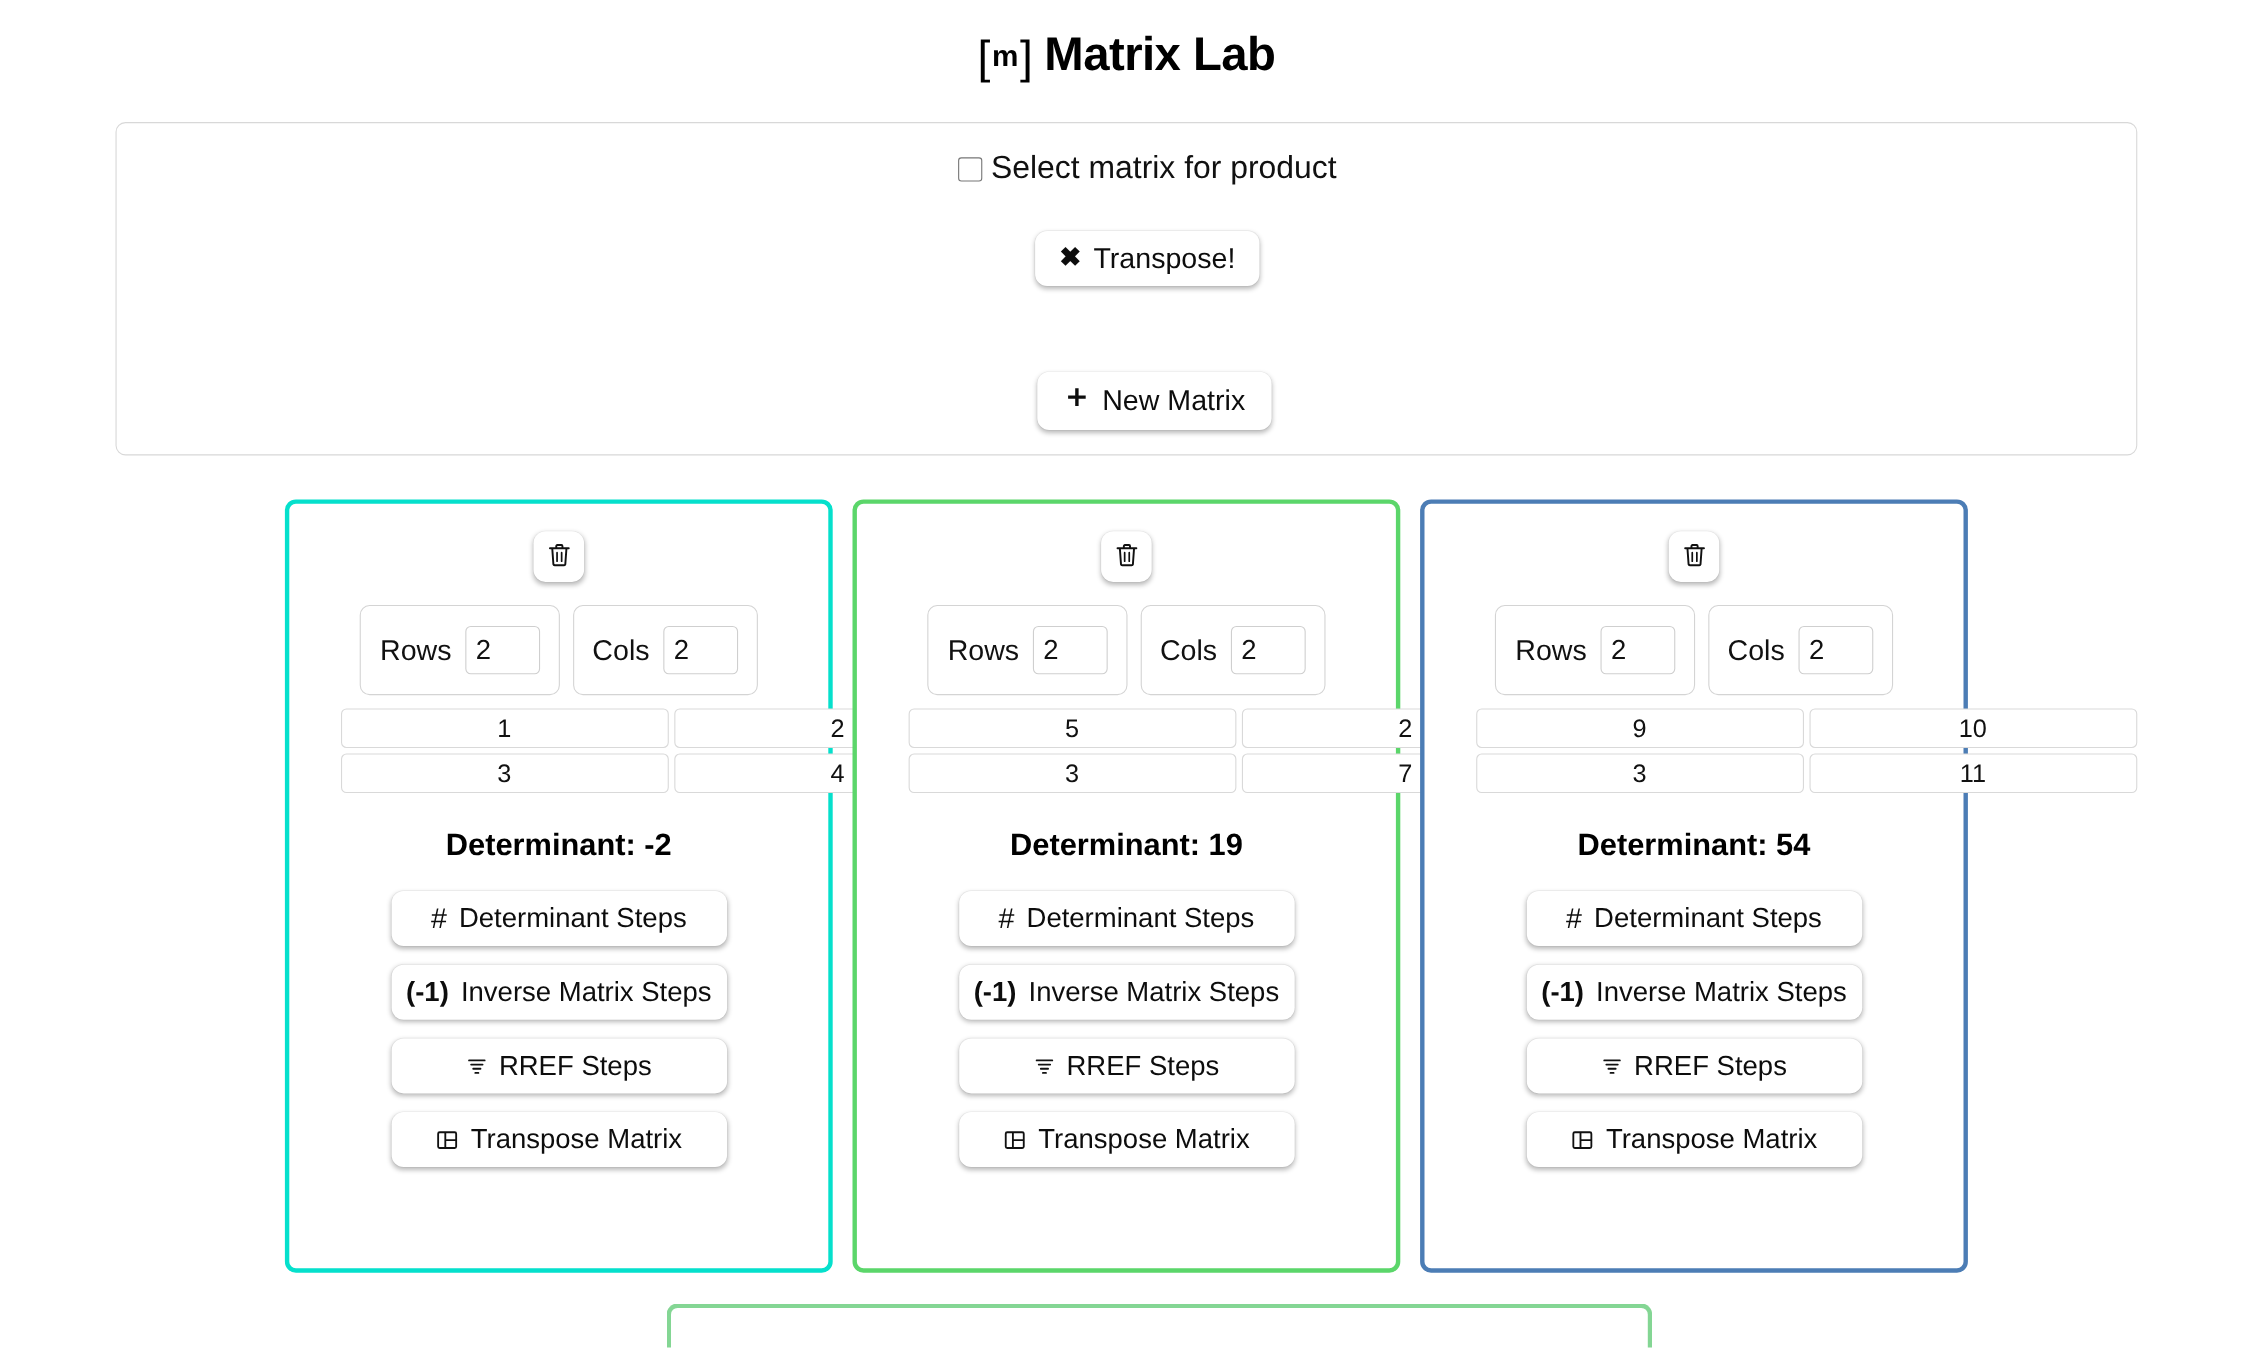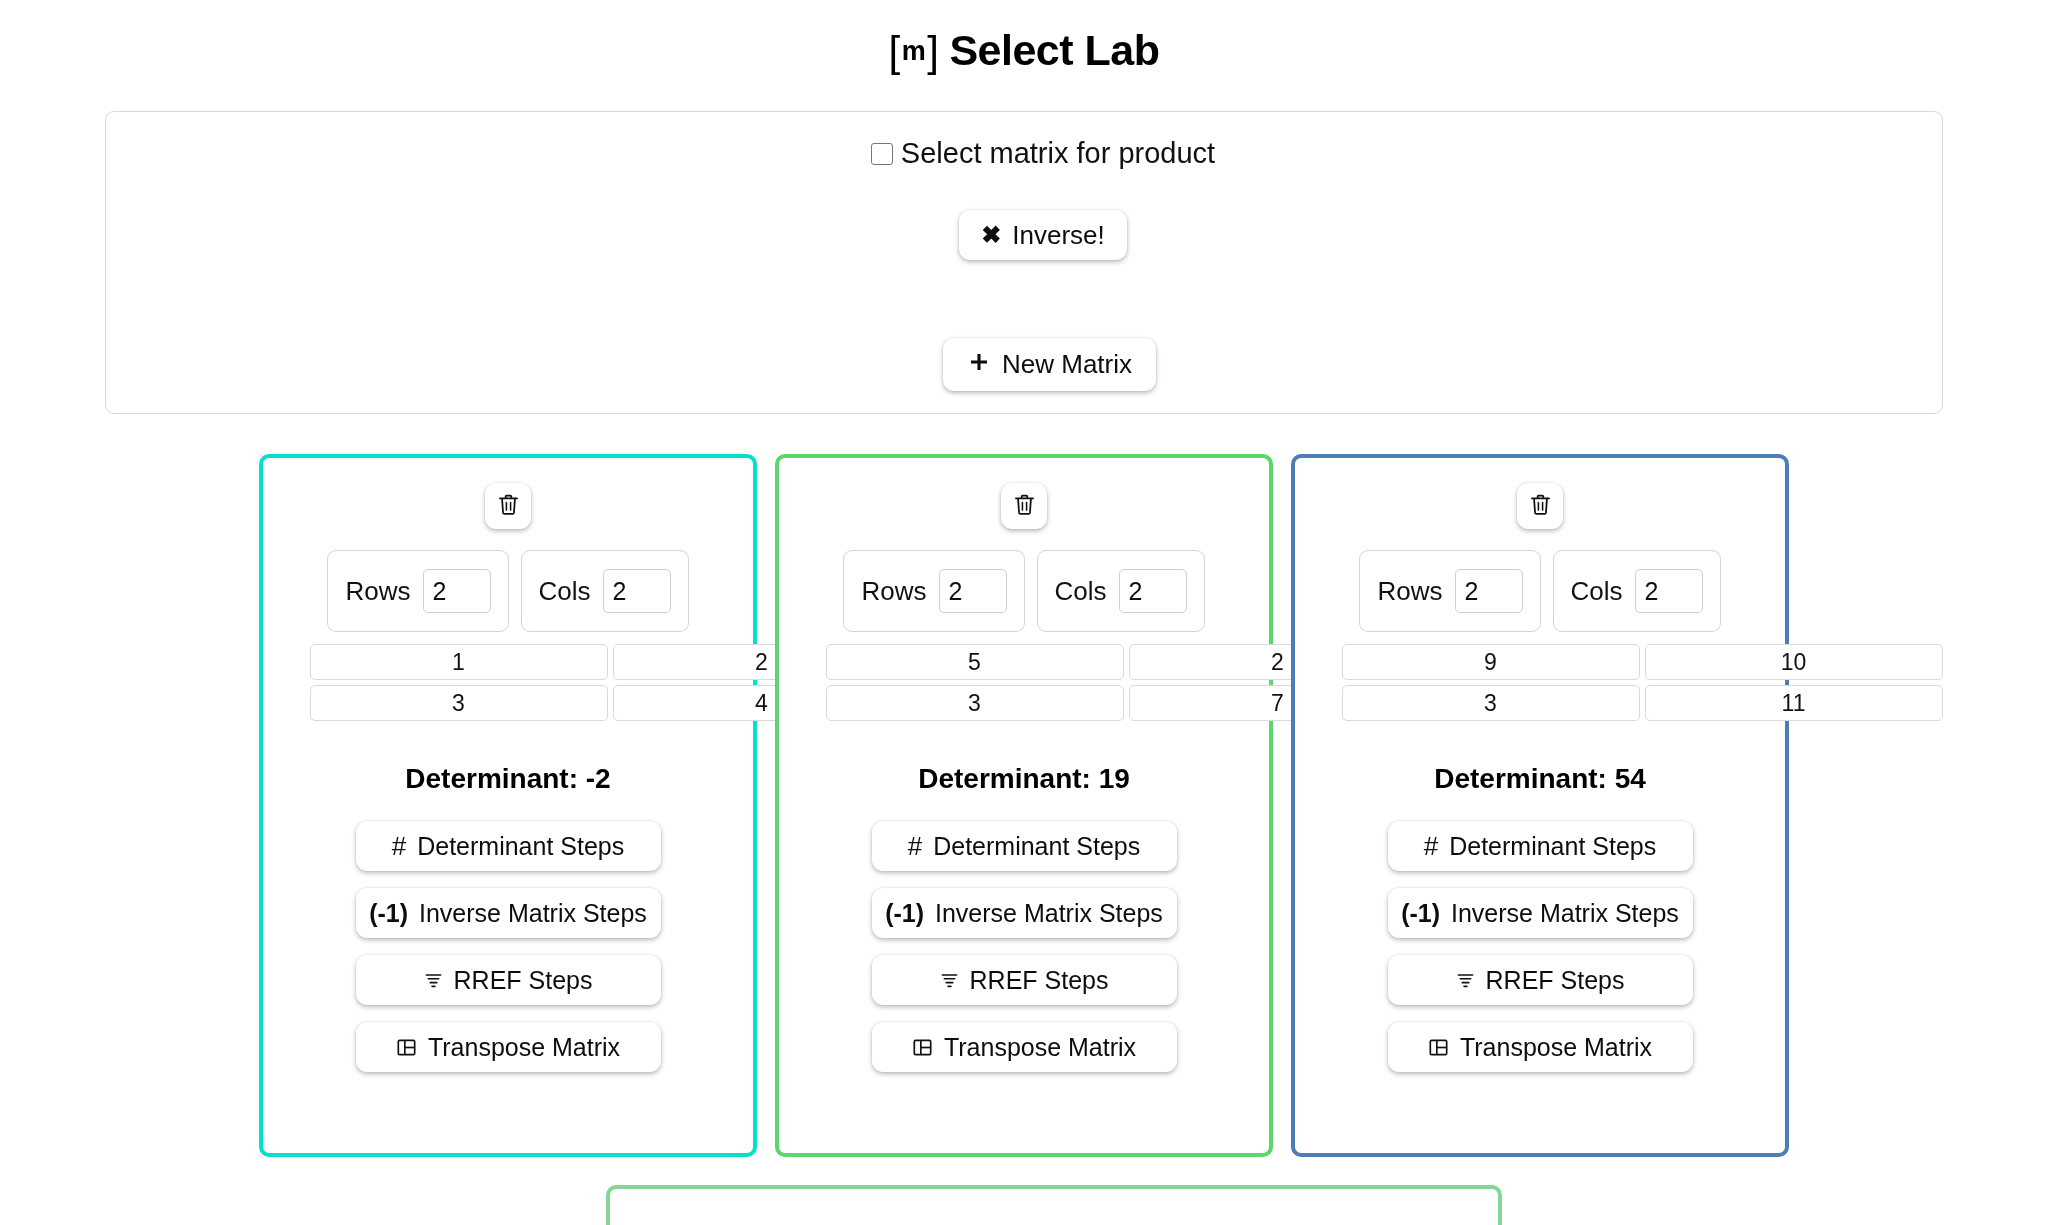--- a/index.html
+++ b/index.html
@@ -176,21 +176,21 @@
     text-align: center;
     outline: none;
     padding: 0;
   }
 
   .det-text {
     text-align: center;
     font-size: 28px;
     font-weight: 700;
     color: #000;
-    margin-top: 42px;
+    margin-top: 31px;
   }
 
   .op-list { margin-top: 26px; display: flex; flex-direction: column; align-items: center; gap: 17px; }
   .op-btn {
     width: 305px;
     height: 50px;
     background: #fff;
     border: none;
     border-radius: 11px;
     box-shadow: 0 2px 5px rgba(0,0,0,0.28), 0 0 0 0.6px rgba(0,0,0,0.05);
@@ -223,34 +223,34 @@
 </style>
 </head>
 <body>
 
 <div class="app-title">
   <span class="logo-bracket">
     <span class="br">[</span>
       <span class="m">m</span>
       <span class="br">]</span>
   </span>
-  <span>Select Lab</span>
+  <span>Matrix Lab</span>
 </div>
 
 <div class="control-panel">
 
   <div class="select-row">
     <span class="chk"></span>
     <span class="select-label">Select matrix for product</span>
   </div>
 
   <div class="btn-center">
     <button class="pill multiply-btn">
       <span class="ic">✖</span>
-      <span>Inverse!</span>
+      <span>Transpose!</span>
     </button>
   </div>
 
   <div class="btn-center">
     <button class="pill newmatrix-btn">
       <span class="ic">
         <svg width="24" height="24" viewBox="0 0 24 24" aria-hidden="true">
           <path d="M12 4 L12 20 M4 12 L20 12" stroke="#0d0d0d" stroke-width="3.1" stroke-linecap="butt"></path>
         </svg>
       </span>

